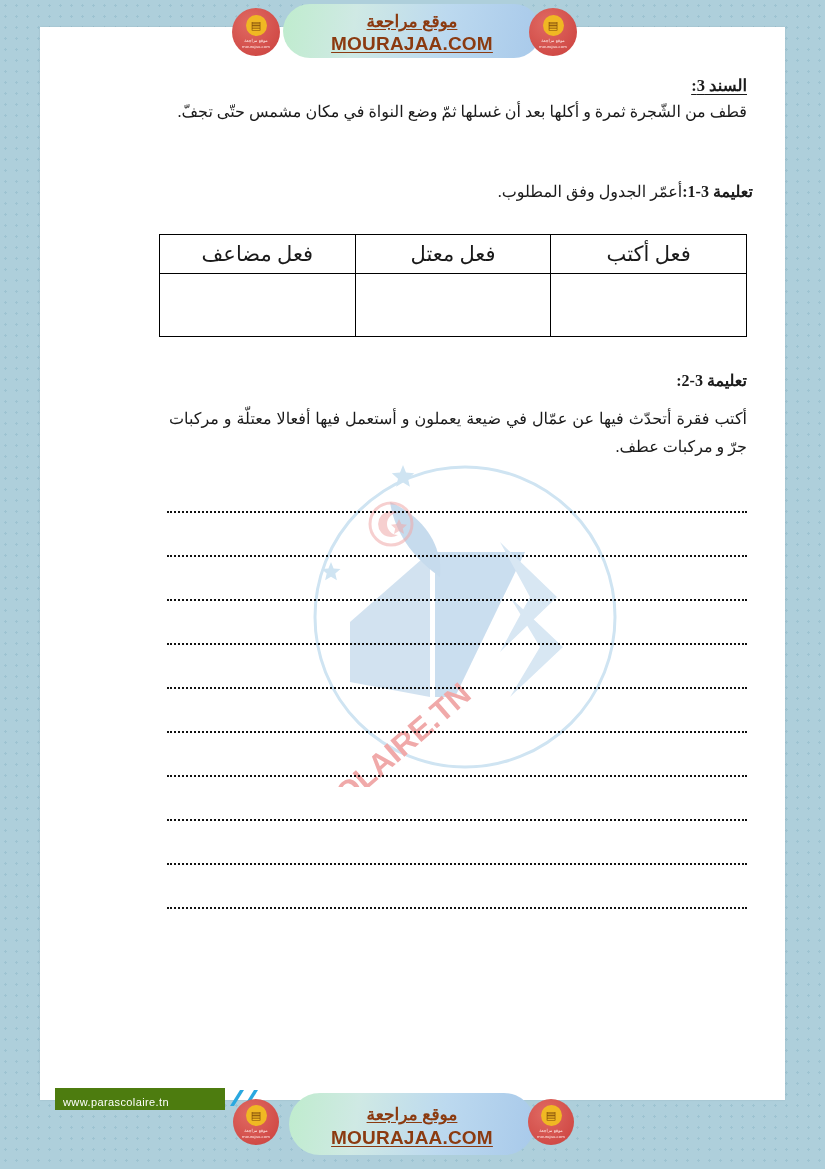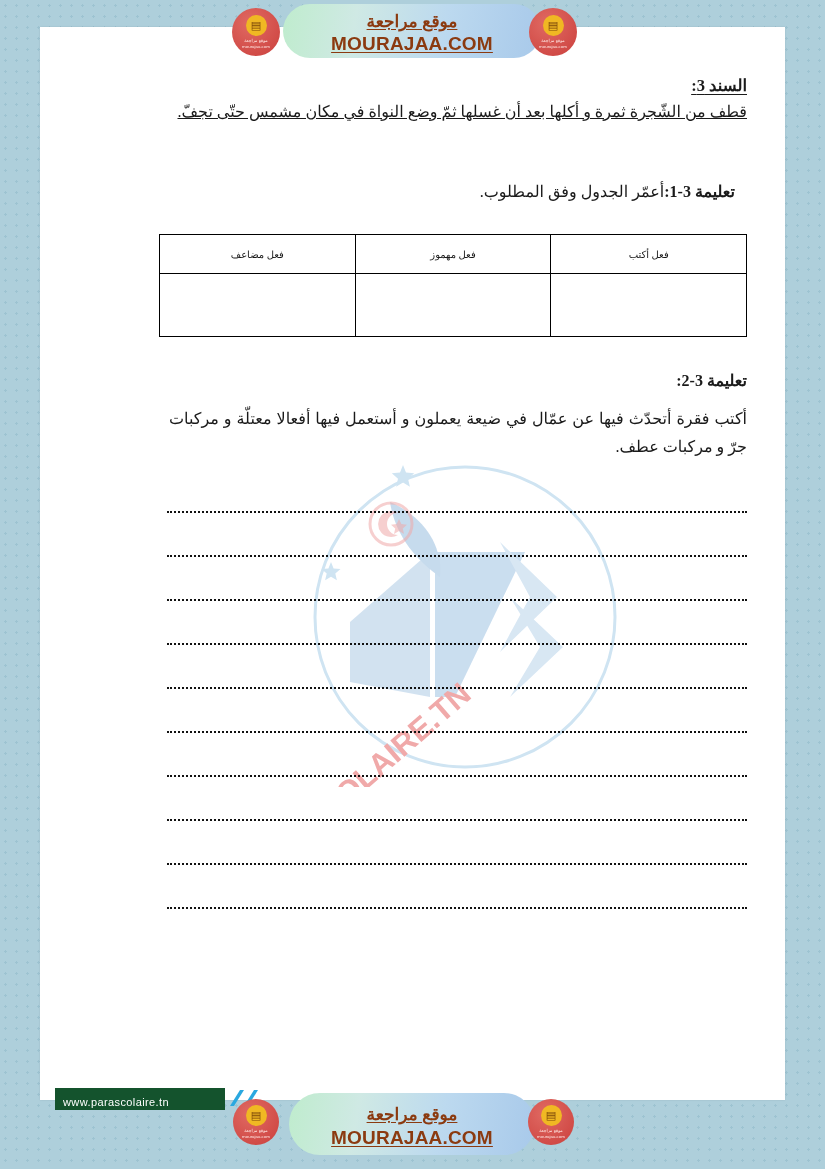--- a/index.html
+++ b/index.html
@@ -114,21 +114,21 @@
     text-align: center;
     white-space: nowrap;
   }
 
   .promo-strip {
     position: absolute;
     left: 55px;
     top: 1088px;
     width: 170px;
     height: 22px;
-    background: #14532d;
+    background: #4d7c0f;
     z-index: 39;
   }
   .promo-strip-text {
     position: absolute;
     left: 8px;
     top: 8px;
     font-family: "Liberation Sans", sans-serif;
     font-size: 11px;
     color: #ffffff;
     letter-spacing: 0.4px;
@@ -164,21 +164,20 @@
     height: 1073px;
     z-index: 5;
   }
 
   .para {
     position: absolute;
     color: #1a1a1a;
     line-height: 1.62;
     direction: rtl;
     text-align: right;
-    text-decoration: underline;
   }
 
   .src-title {
     right: 38px;
     top: 46px;
     font-size: 16.5px;
     font-weight: bold;
     text-decoration: underline;
     text-underline-offset: 3px;
   }
@@ -192,21 +191,21 @@
   }
 
   .task-row {
     position: absolute;
     direction: rtl;
     text-align: right;
     color: #1a1a1a;
     font-size: 16px;
     line-height: 1.6;
   }
-  .task-1 { right: 50px; top: 152px; }
+  .task-1 { right: 32px; top: 152px; }
   .task-2 { right: 38px; top: 341px; text-align: center; }
   .task-label {
     font-weight: bold;
   }
   .task-text { font-weight: normal; }
 
   .task-2-body {
     position: absolute;
     right: 38px;
     top: 378px;
@@ -233,21 +232,21 @@
   .answer-table th,
   .answer-table td {
     border: 1px solid #000000;
     text-align: center;
     vertical-align: middle;
     font-weight: normal;
     color: #1a1a1a;
   }
   .answer-table th {
     height: 36px;
-    font-size: 10px;
+    font-size: 21px;
   }
   .answer-table td {
     height: 60px;
   }
 
   
   .write-lines {
     position: absolute;
     right: 38px;
     top: 442px;
@@ -333,21 +332,21 @@
     <div class="para src-text">قطف من الشّجرة ثمرة و أكلها بعد أن غسلها ثمّ وضع النواة في مكان مشمس حتّى تجفّ.</div>
 
     <div class="task-row task-1">
       <span class="task-label">تعليمة 3-1:</span><span class="task-text">أعمّر الجدول وفق المطلوب.</span>
     </div>
 
     <table class="answer-table">
       <thead>
         <tr>
           <th>فعل أكتب</th>
-          <th>فعل مهموز</th>
+          <th>فعل معتل</th>
           <th>فعل مضاعف</th>
         </tr>
       </thead>
       <tbody>
         <tr>
           <td></td>
           <td></td>
           <td></td>
         </tr>
       </tbody>

